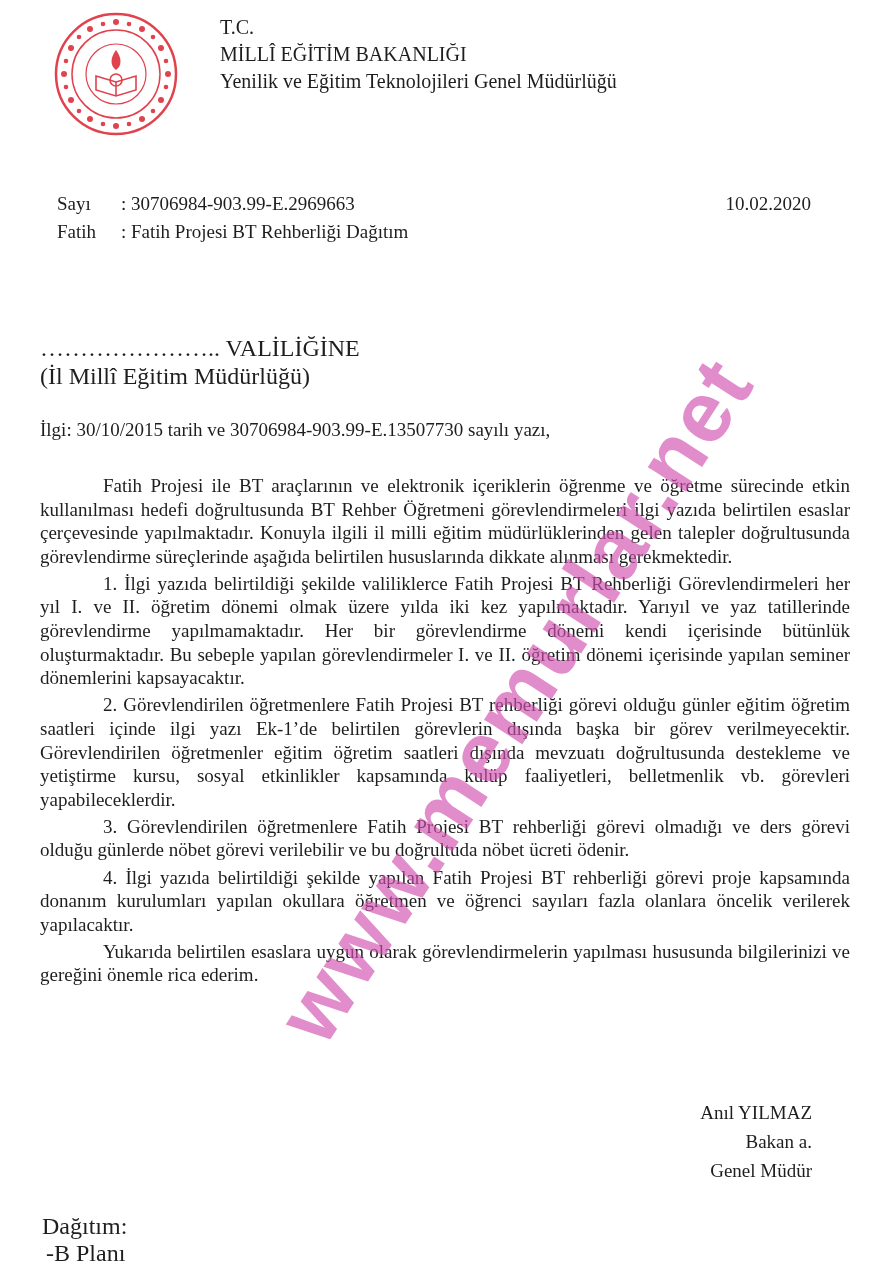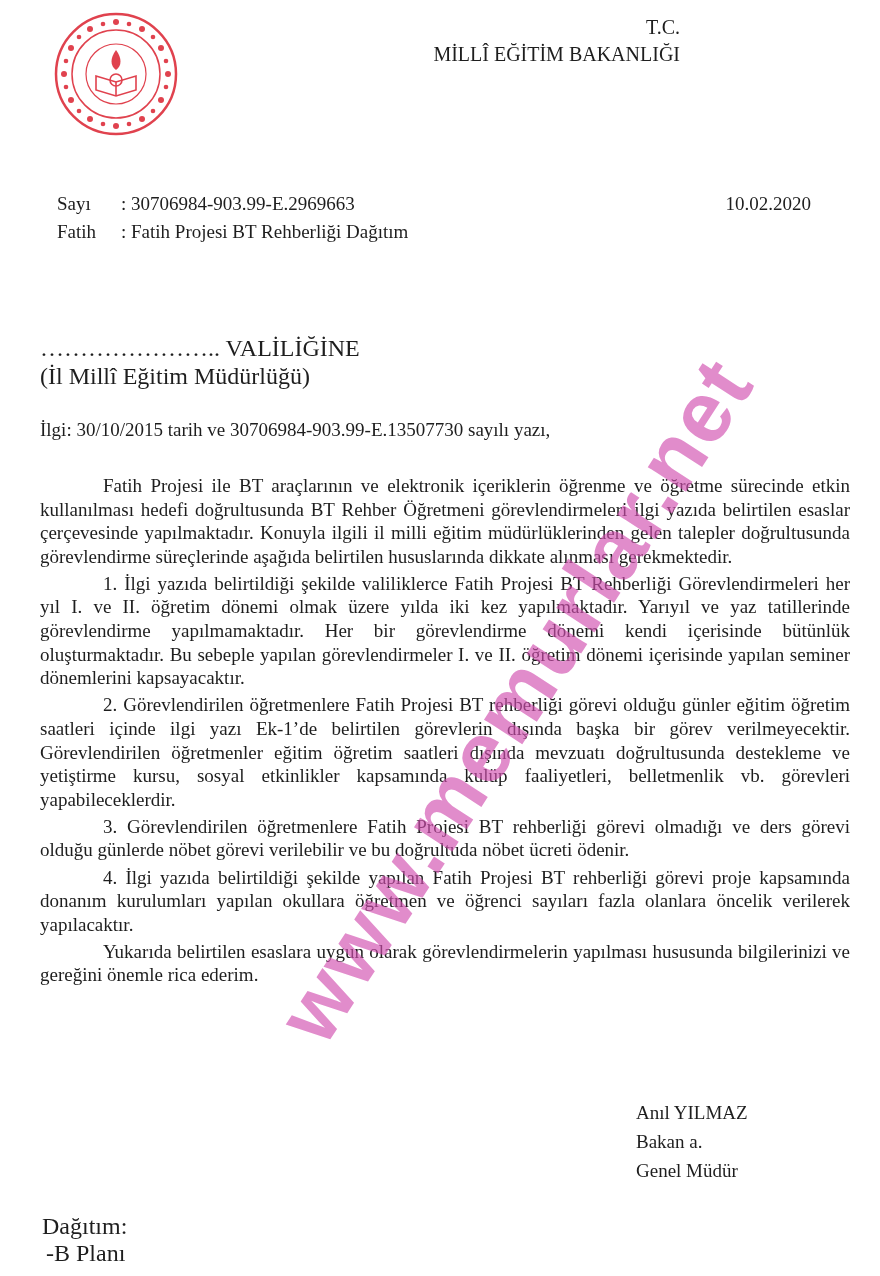--- a/index.html
+++ b/index.html
@@ -2,32 +2,32 @@
 <html><head>
 <meta charset="utf-8">
 <style>
   html, body { margin: 0; padding: 0; background: #ffffff; }
   body {
     width: 880px; height: 1276px; position: relative; overflow: hidden;
     font-family: "Liberation Serif", "DejaVu Serif", serif;
     color: #1e1e1e;
   }
   .logo { position: absolute; left: 52px; top: 10px; width: 128px; height: 128px; }
-  .header { position: absolute; left: 220px; top: 14px; width: 460px; text-align: right; font-size: 20px; line-height: 27px; }
+  .header { position: absolute; left: 220px; top: 14px; width: 460px; text-align: left; font-size: 20px; line-height: 27px; }
   .header .line3 { font-size: 20px; }
   .meta { position: absolute; left: 57px; top: 190px; width: 800px; font-size: 19px; line-height: 28px; }
   .meta .row { display: flex; }
   .meta .lbl { width: 64px; }
   .meta .val { flex: 1; }
   .meta .date { position: absolute; right: 46px; top: 0; }
   .addressee { position: absolute; left: 40px; top: 334px; width: 800px; text-align: left; font-size: 24px; line-height: 28px; }
   .ilgi { position: absolute; left: 40px; top: 419px; font-size: 19px; }
   .body-text { position: absolute; left: 40px; top: 474px; width: 810px; font-size: 19px; line-height: 23.6px; text-align: justify; }
   .body-text p { margin: 0 0 3.5px 0; text-indent: 63px; }
-  .signature { position: absolute; left: 636px; top: 1098px; width: 220px; text-align: left; font-size: 19px; line-height: 29px; }
+  .signature { position: absolute; left: 592px; top: 1098px; width: 220px; text-align: right; font-size: 19px; line-height: 29px; }
   .dist { position: absolute; left: 42px; top: 1213px; font-size: 24px; line-height: 27px; }
   .dist .item { padding-left: 4px; }
   .watermark {
     position: absolute; left: 140px; top: 690px; width: 700px;
     font-family: "Liberation Sans", "DejaVu Sans", sans-serif;
     font-size: 86px; font-weight: bold; color: #d24fb0; opacity: 0.65;
     transform: rotate(-57deg); transform-origin: center; letter-spacing: 2px;
     white-space: nowrap; pointer-events: none;
   }
 </style>
@@ -72,20 +72,21 @@
       <path d="M64 72 L64 86"></path>
       <circle cx="64" cy="70" r="6"></circle>
     </g>
     <path d="M64 40 C58 48 58 56 64 60 C70 56 70 48 64 40 Z" fill="#e0424e"></path>
   </svg>
 </div>
 
 <div class="header">
   <div>T.C.</div>
   <div>MİLLÎ EĞİTİM BAKANLIĞI</div>
+  <div class="line3">Yenilik ve Eğitim Teknolojileri Genel Müdürlüğü</div>
 </div>
 
 <div class="meta">
   <div class="row">
     <span class="lbl">Sayı</span>
     <span class="val">: 30706984-903.99-E.2969663</span>
   </div>
   <div class="row">
     <span class="lbl">Fatih</span>
     <span class="val">: Fatih Projesi BT Rehberliği Dağıtım</span>

